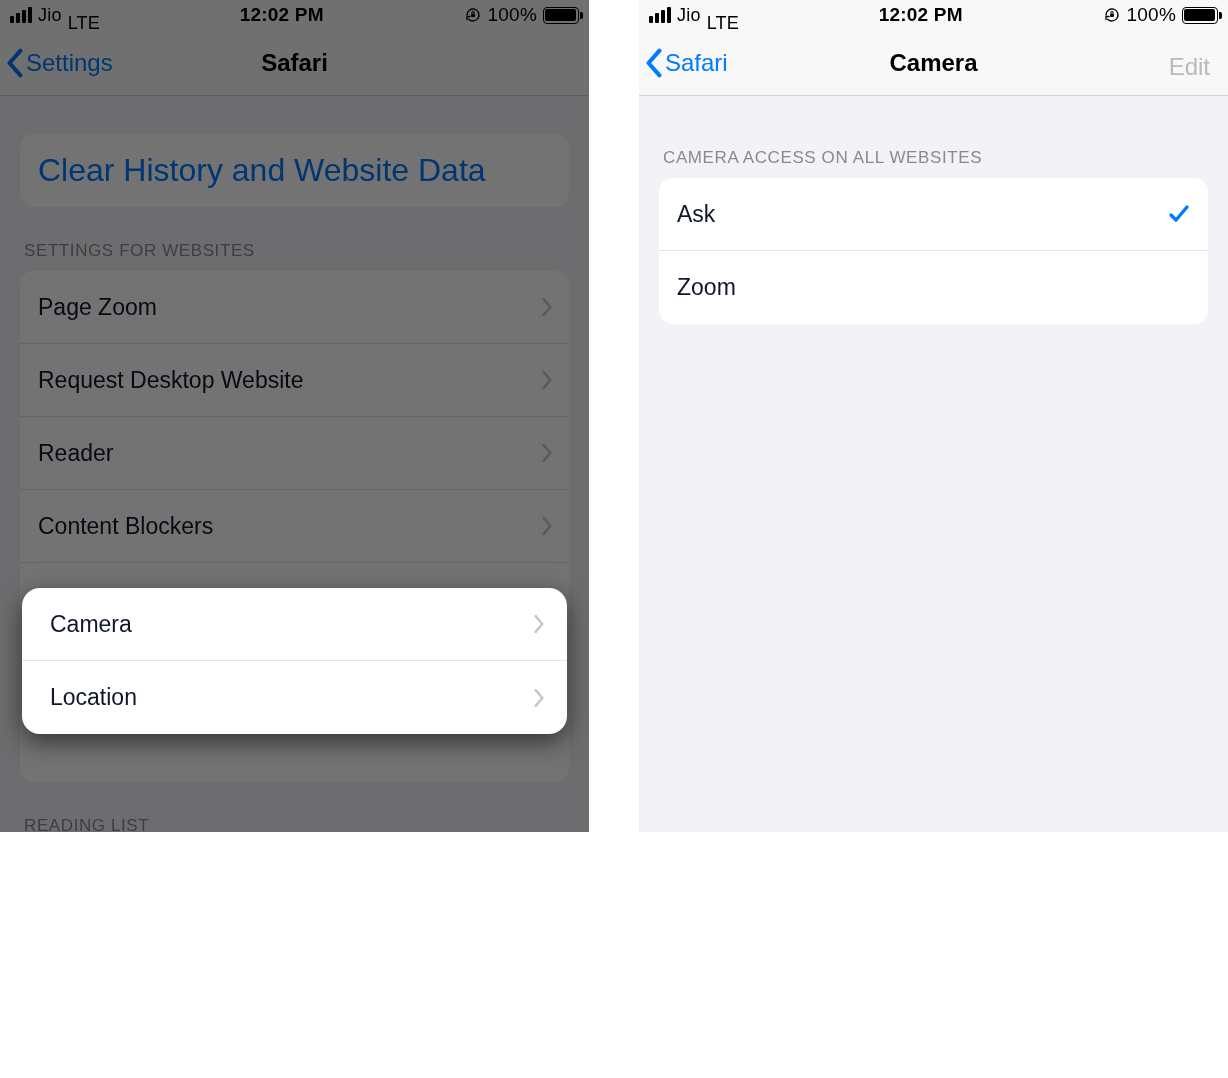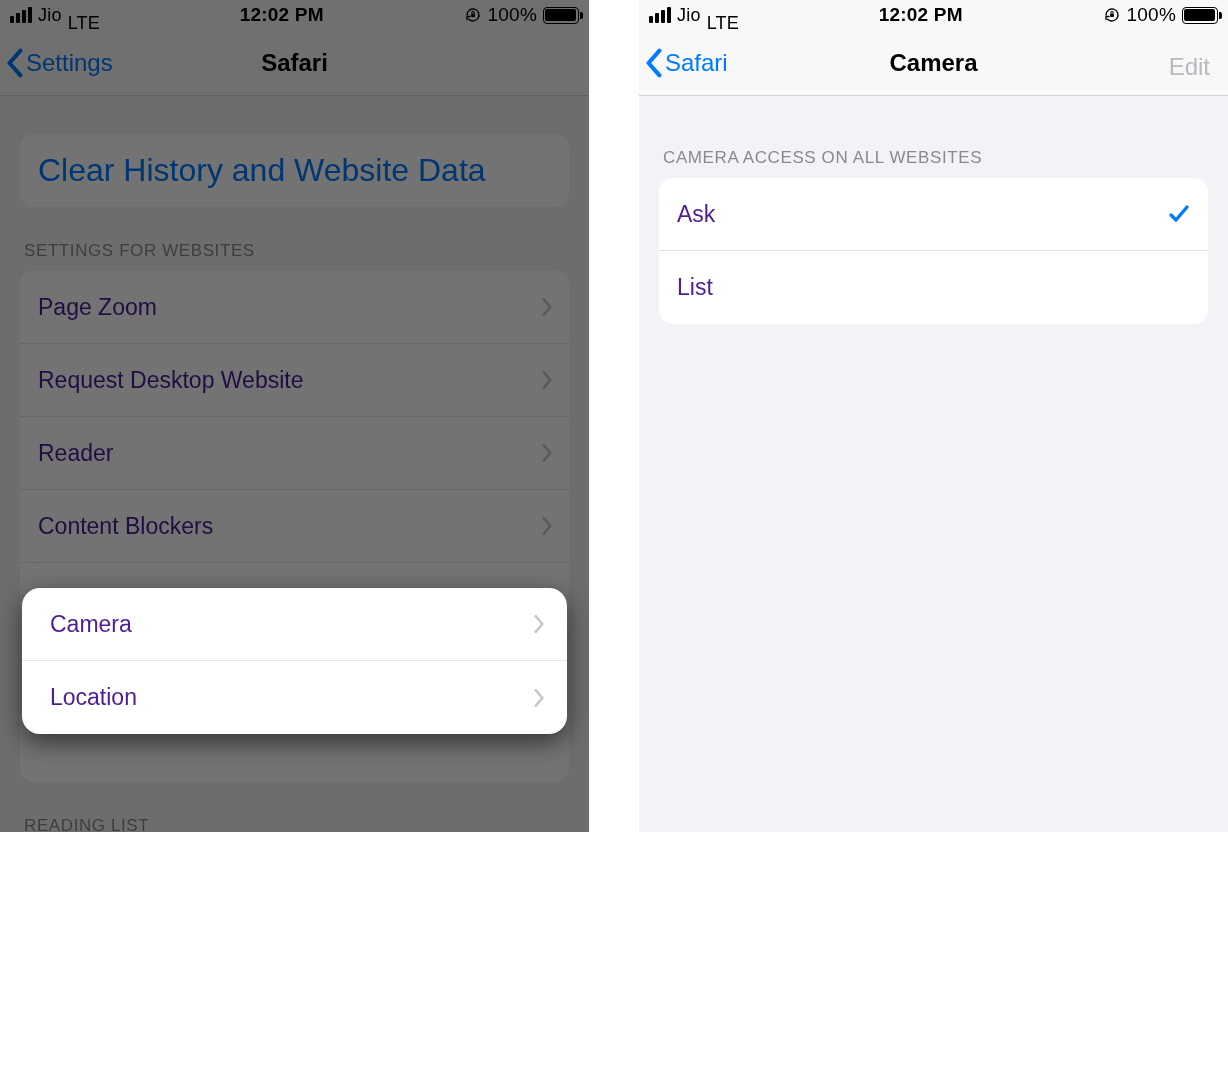--- a/index.html
+++ b/index.html
@@ -96,21 +96,21 @@
     overflow: hidden;
   }
   .cell {
     display:flex; align-items:center; justify-content:space-between;
     height: 73px;
     padding: 0 16px 0 18px;
     font-size: 23px;
     border-bottom: 1px solid rgba(60,60,67,0.15);
   }
   .cell:last-child { border-bottom: none; }
-  .cell .label { color:#4c1d95; }
+  .cell .label { color:#0f172a; }
   .cell.link .label { color:#007aff; font-size:32px; }
   .chevron svg { display:block; }
   .check svg { display:block; }
   .footer-text {
     padding: 12px 24px 0 24px;
     font-size: 17px;
     color: #8a8a8e;
     line-height: 1.35;
   }
   .toggle {
@@ -321,20 +321,20 @@
       <div class="cell-group">
         <div class="cell">
           <span class="label">Ask</span>
           <span class="check">
             <svg width="26" height="24" viewBox="0 0 24 24">
                 <path d="M4 13 L9 18 L20 5" fill="none" stroke="#007aff" stroke-width="3.4" stroke-linecap="round" stroke-linejoin="round"></path>
               </svg>
           </span>
         </div>
         <div class="cell">
-          <span class="label">List</span>
+          <span class="label">Zoom</span>
         </div>
       </div>
     </div>
 
   </div>
 
 </div>
 
 </body></html>

